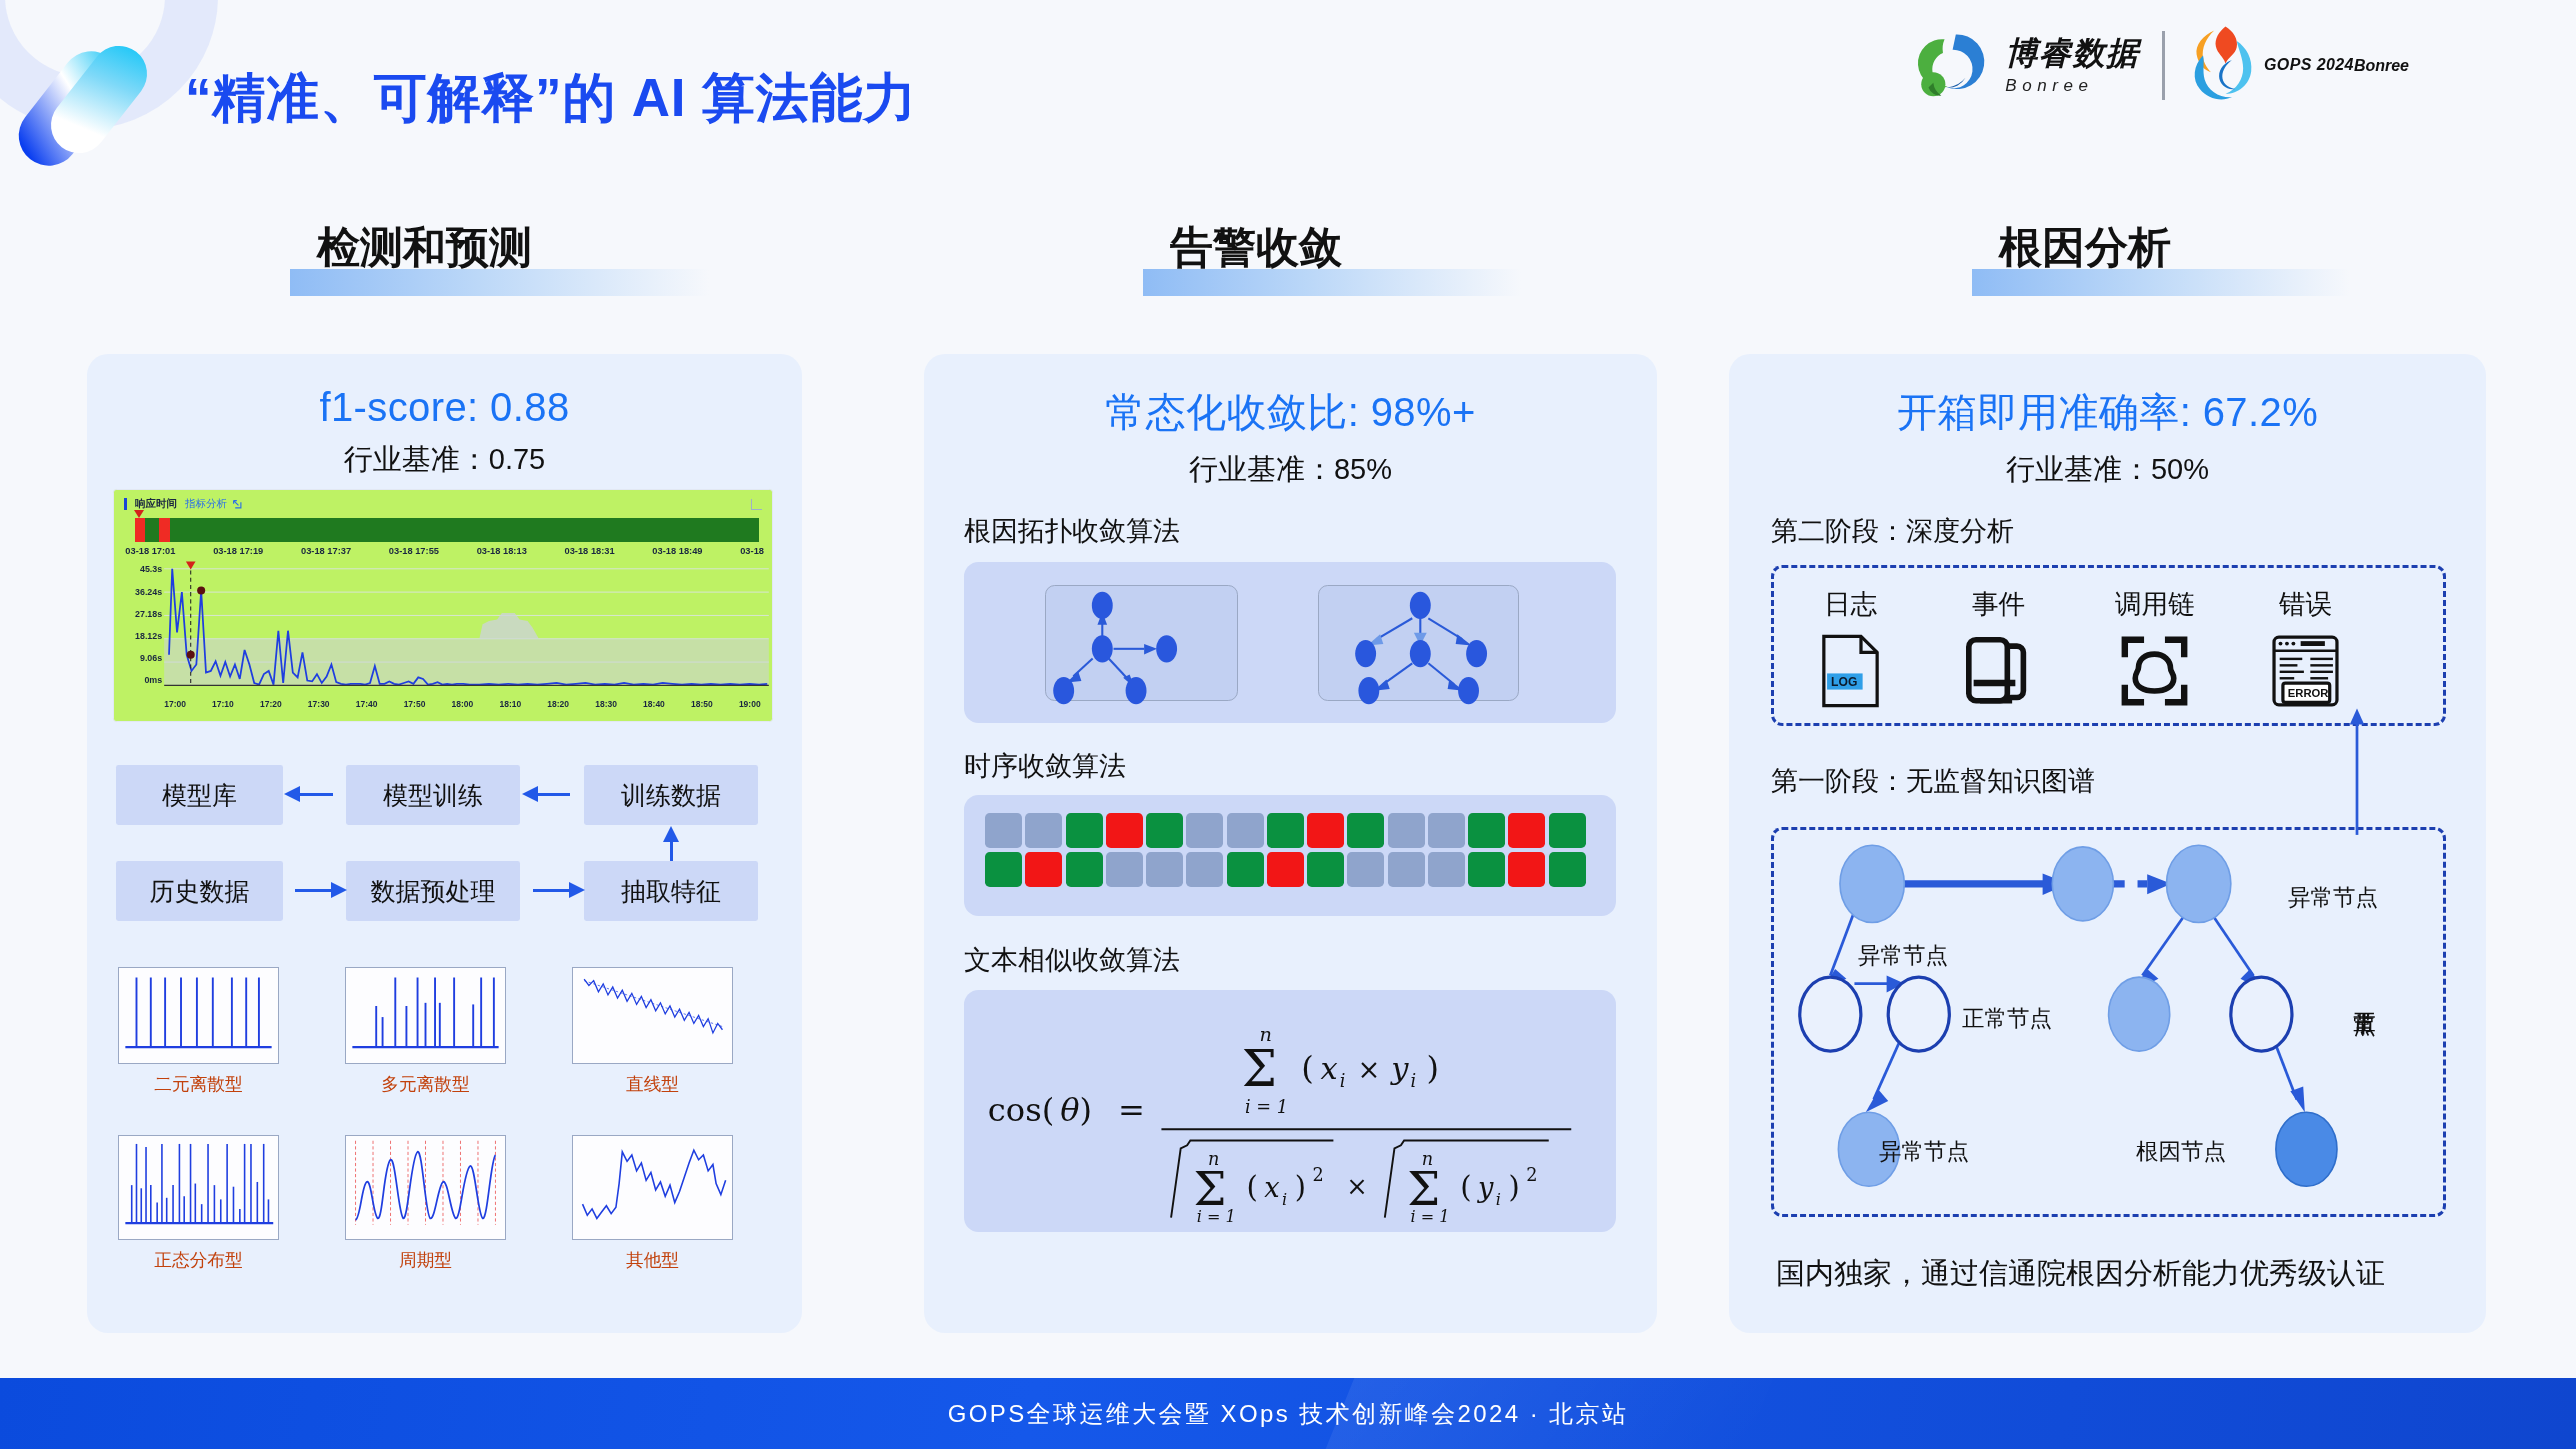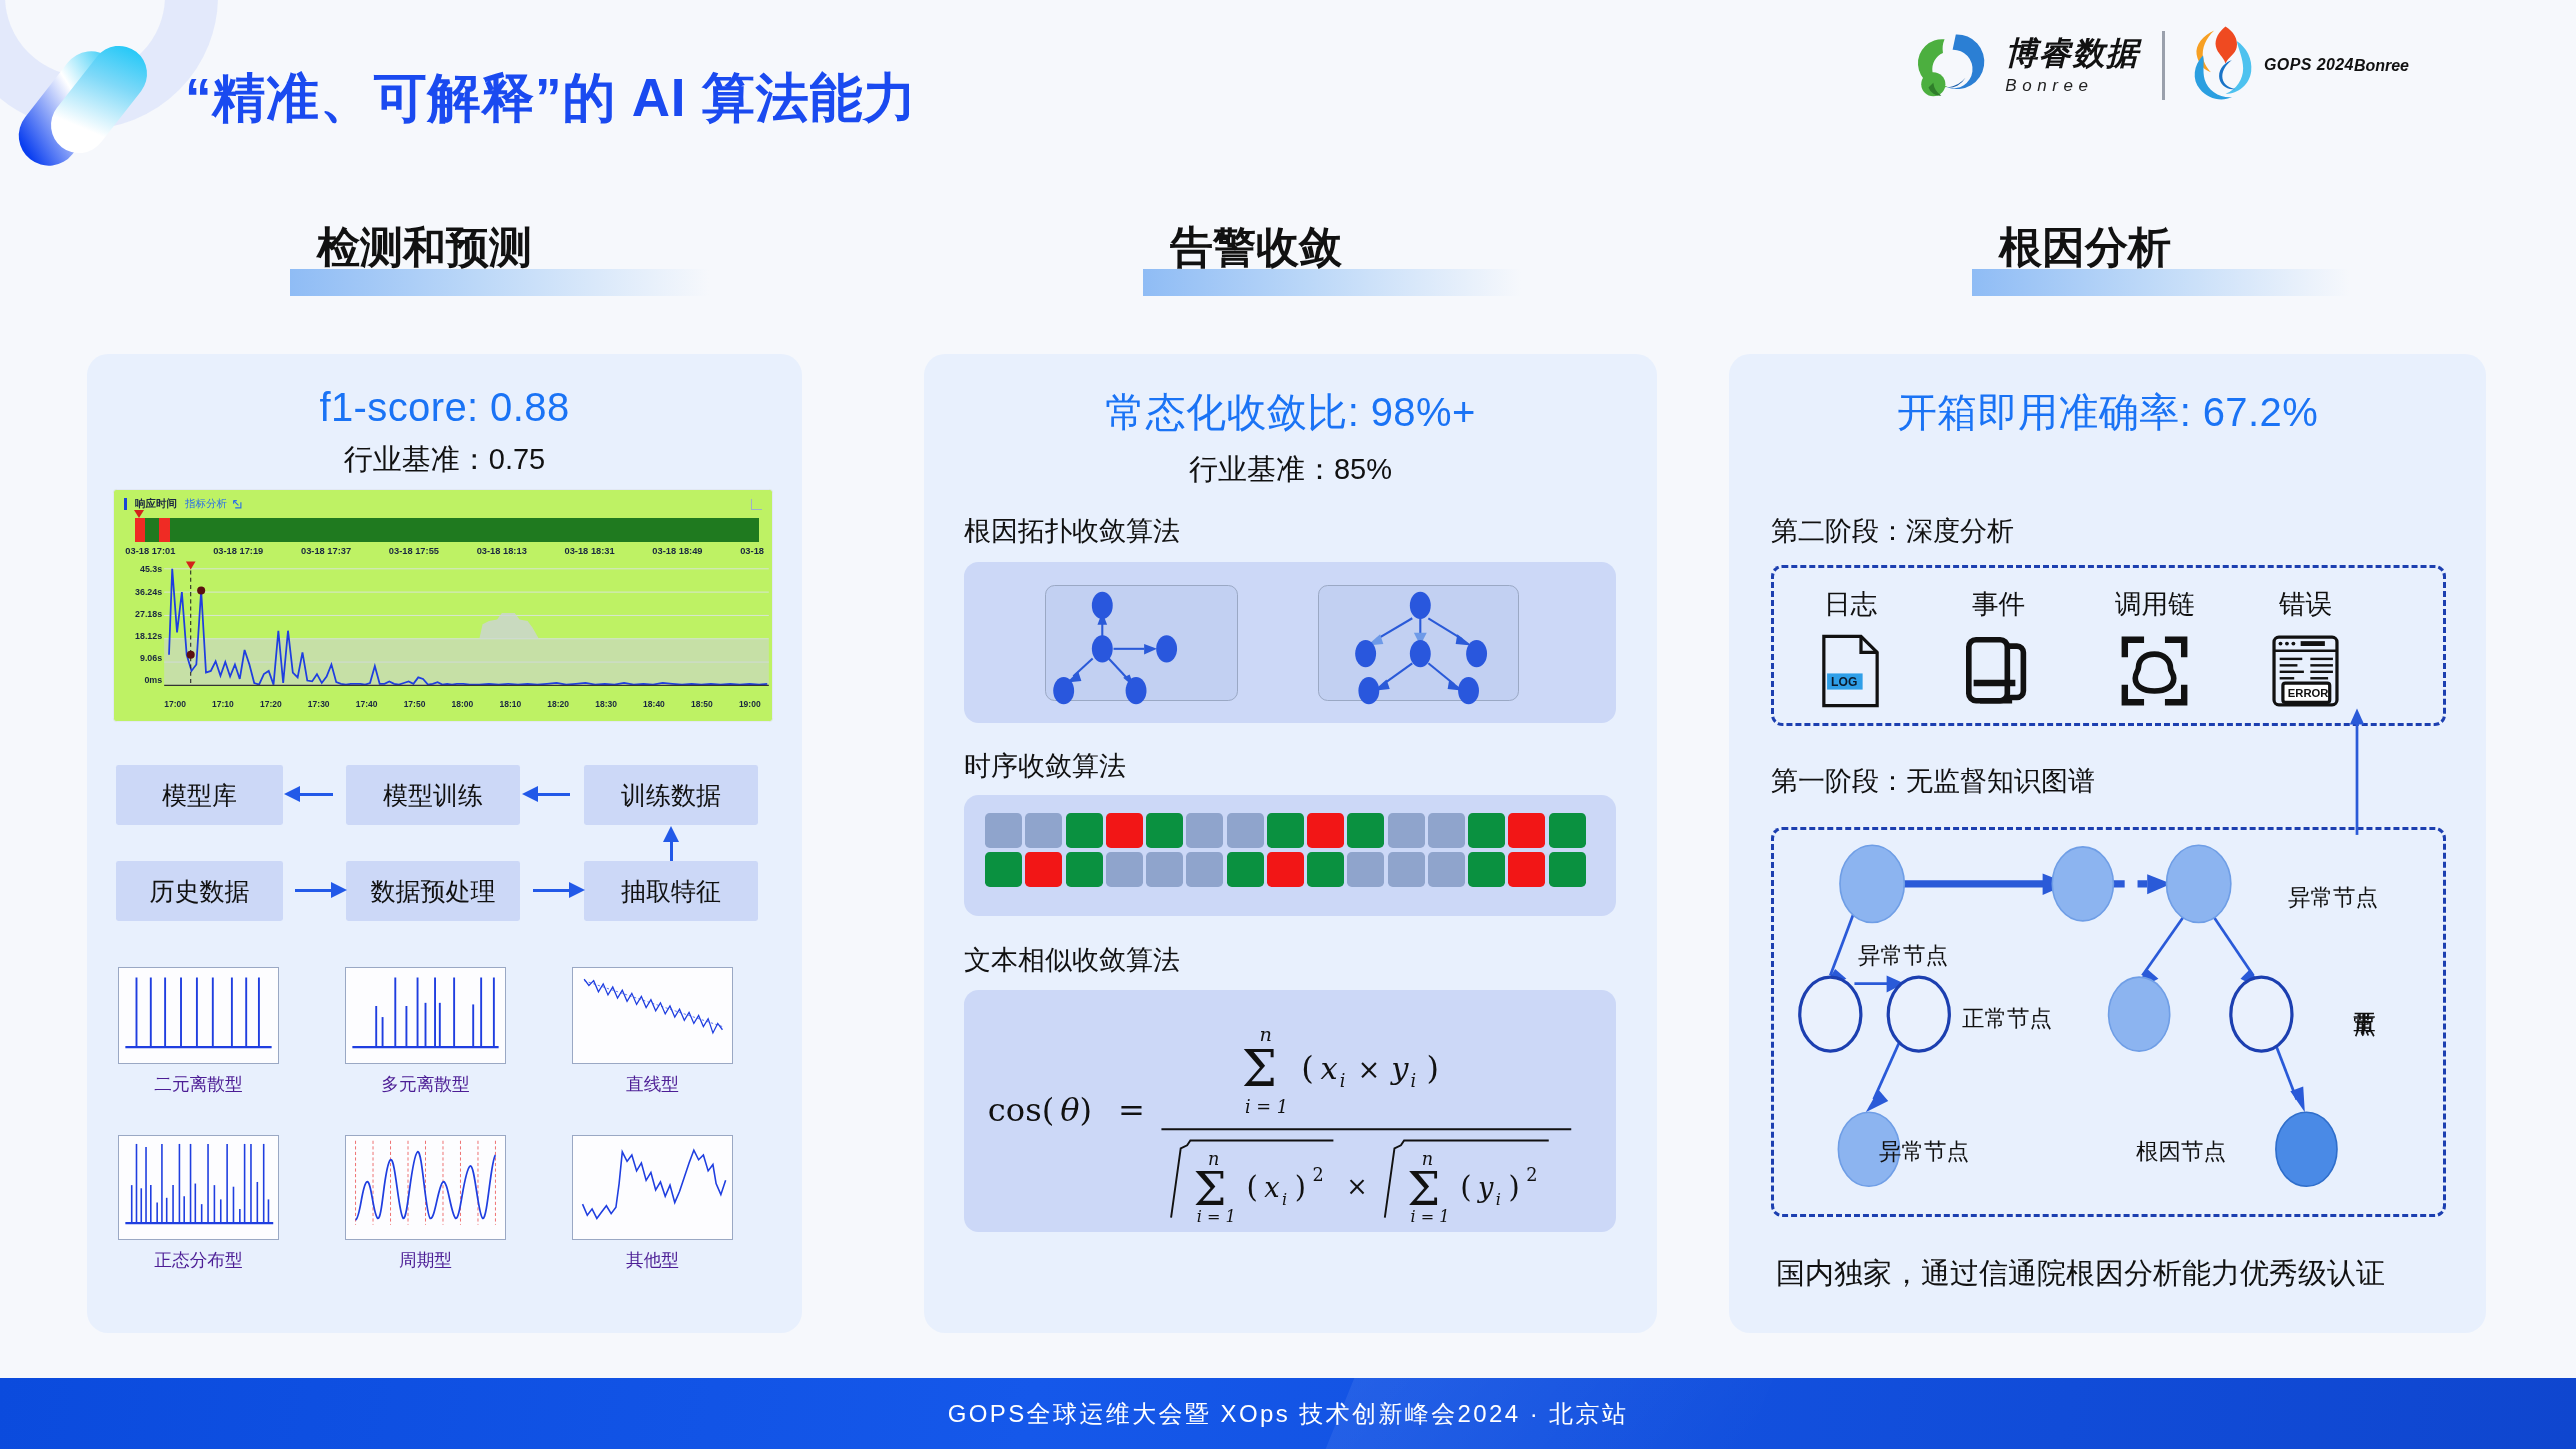--- a/index.html
+++ b/index.html
@@ -103,21 +103,21 @@
   .arrow-v::after {
     content: ""; position: absolute; left: -7.2px; top: -14.5px; width: 0; height: 0;
     border-left: 8.9px solid transparent; border-right: 8.9px solid transparent;
     border-bottom: 16px solid #2259e8;
   }
 
   
   .thumb { position: absolute; }
   .thumb .plot { background: #fdfdff; border: 0.8px solid #9aa8c4; width: 100%; height: 100%; }
   .thumb-cap { position: absolute; left: 0; width: 100%; text-align: center;
-               font-size: 17.7px; color: #4c1d95; }
+               font-size: 17.7px; color: #c2410c; }
 
   
   .algo-label { position: absolute; font-size: 27px; color: #111; }
   .algo-box { position: absolute; background: #ccd8f7; border-radius: 14.5px; }
   .topo-card {
     position: absolute; background: #c2d0f2; border: 1.6px solid #9aa8c4;
     border-radius: 9.7px;
   }
   .seq-cell { position: absolute; border-radius: 4.8px; }
 
@@ -557,20 +557,21 @@
           <text x="684" y="226" font-size="22">2</text>
         </g>
       </svg>
     </div>
   </div>
 
   <div class="card" style="left:1729px; top:354px; width:757px; height:979px;">
 
     <div class="metric" style="margin-top:31px;">
       <div class="big">开箱即用准确率: 67.2%</div>
+      <div class="sub">行业基准：50%</div>
     </div>
 
     <div class="stage-label" style="left:42px; top:159px;">第二阶段：深度分析</div>
     <div class="dashed-box" style="left:42px; top:211px; width:675px; height:161px;">
 
       <div class="pillar" style="left:45px; top:17.7px;">
         <div class="pillar-name">日志</div>
         <svg width="63" height="76" viewBox="0 0 78 94">
           <path d="M6 4h46l20 20v66H6z" fill="none" stroke="#111" stroke-width="4"></path>
           <path d="M52 4v20h20" fill="none" stroke="#111" stroke-width="4"></path>

